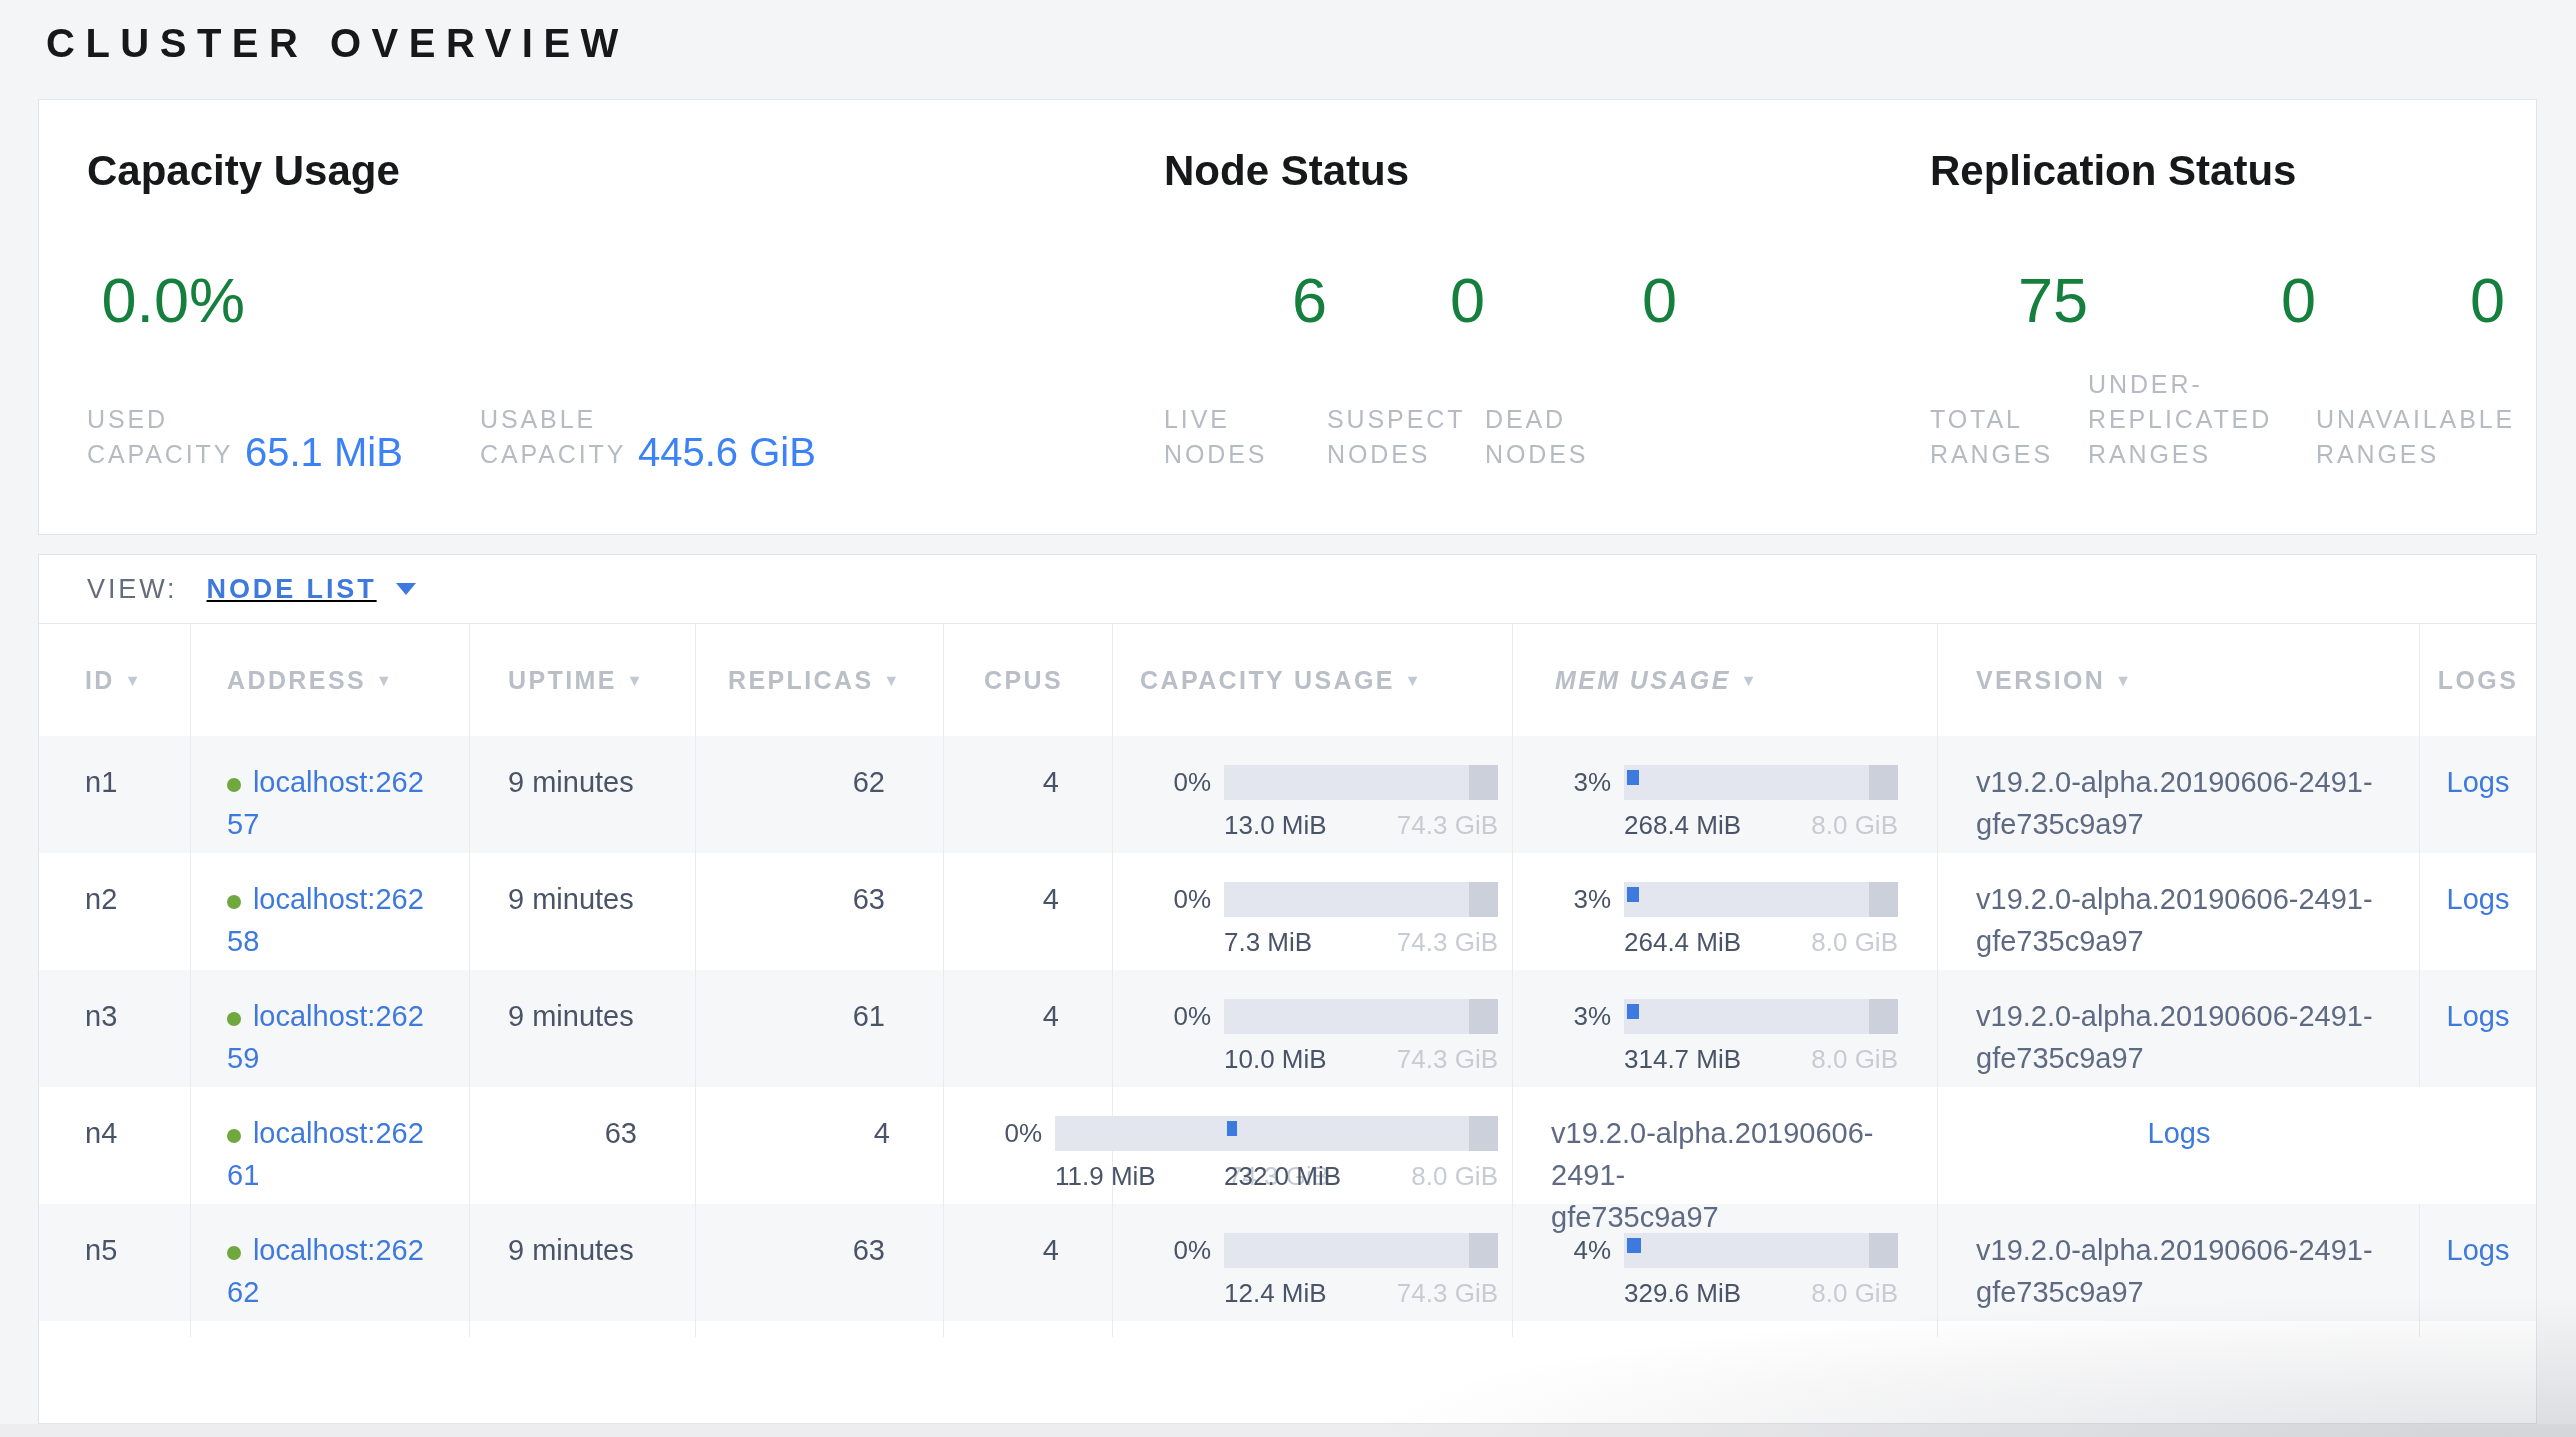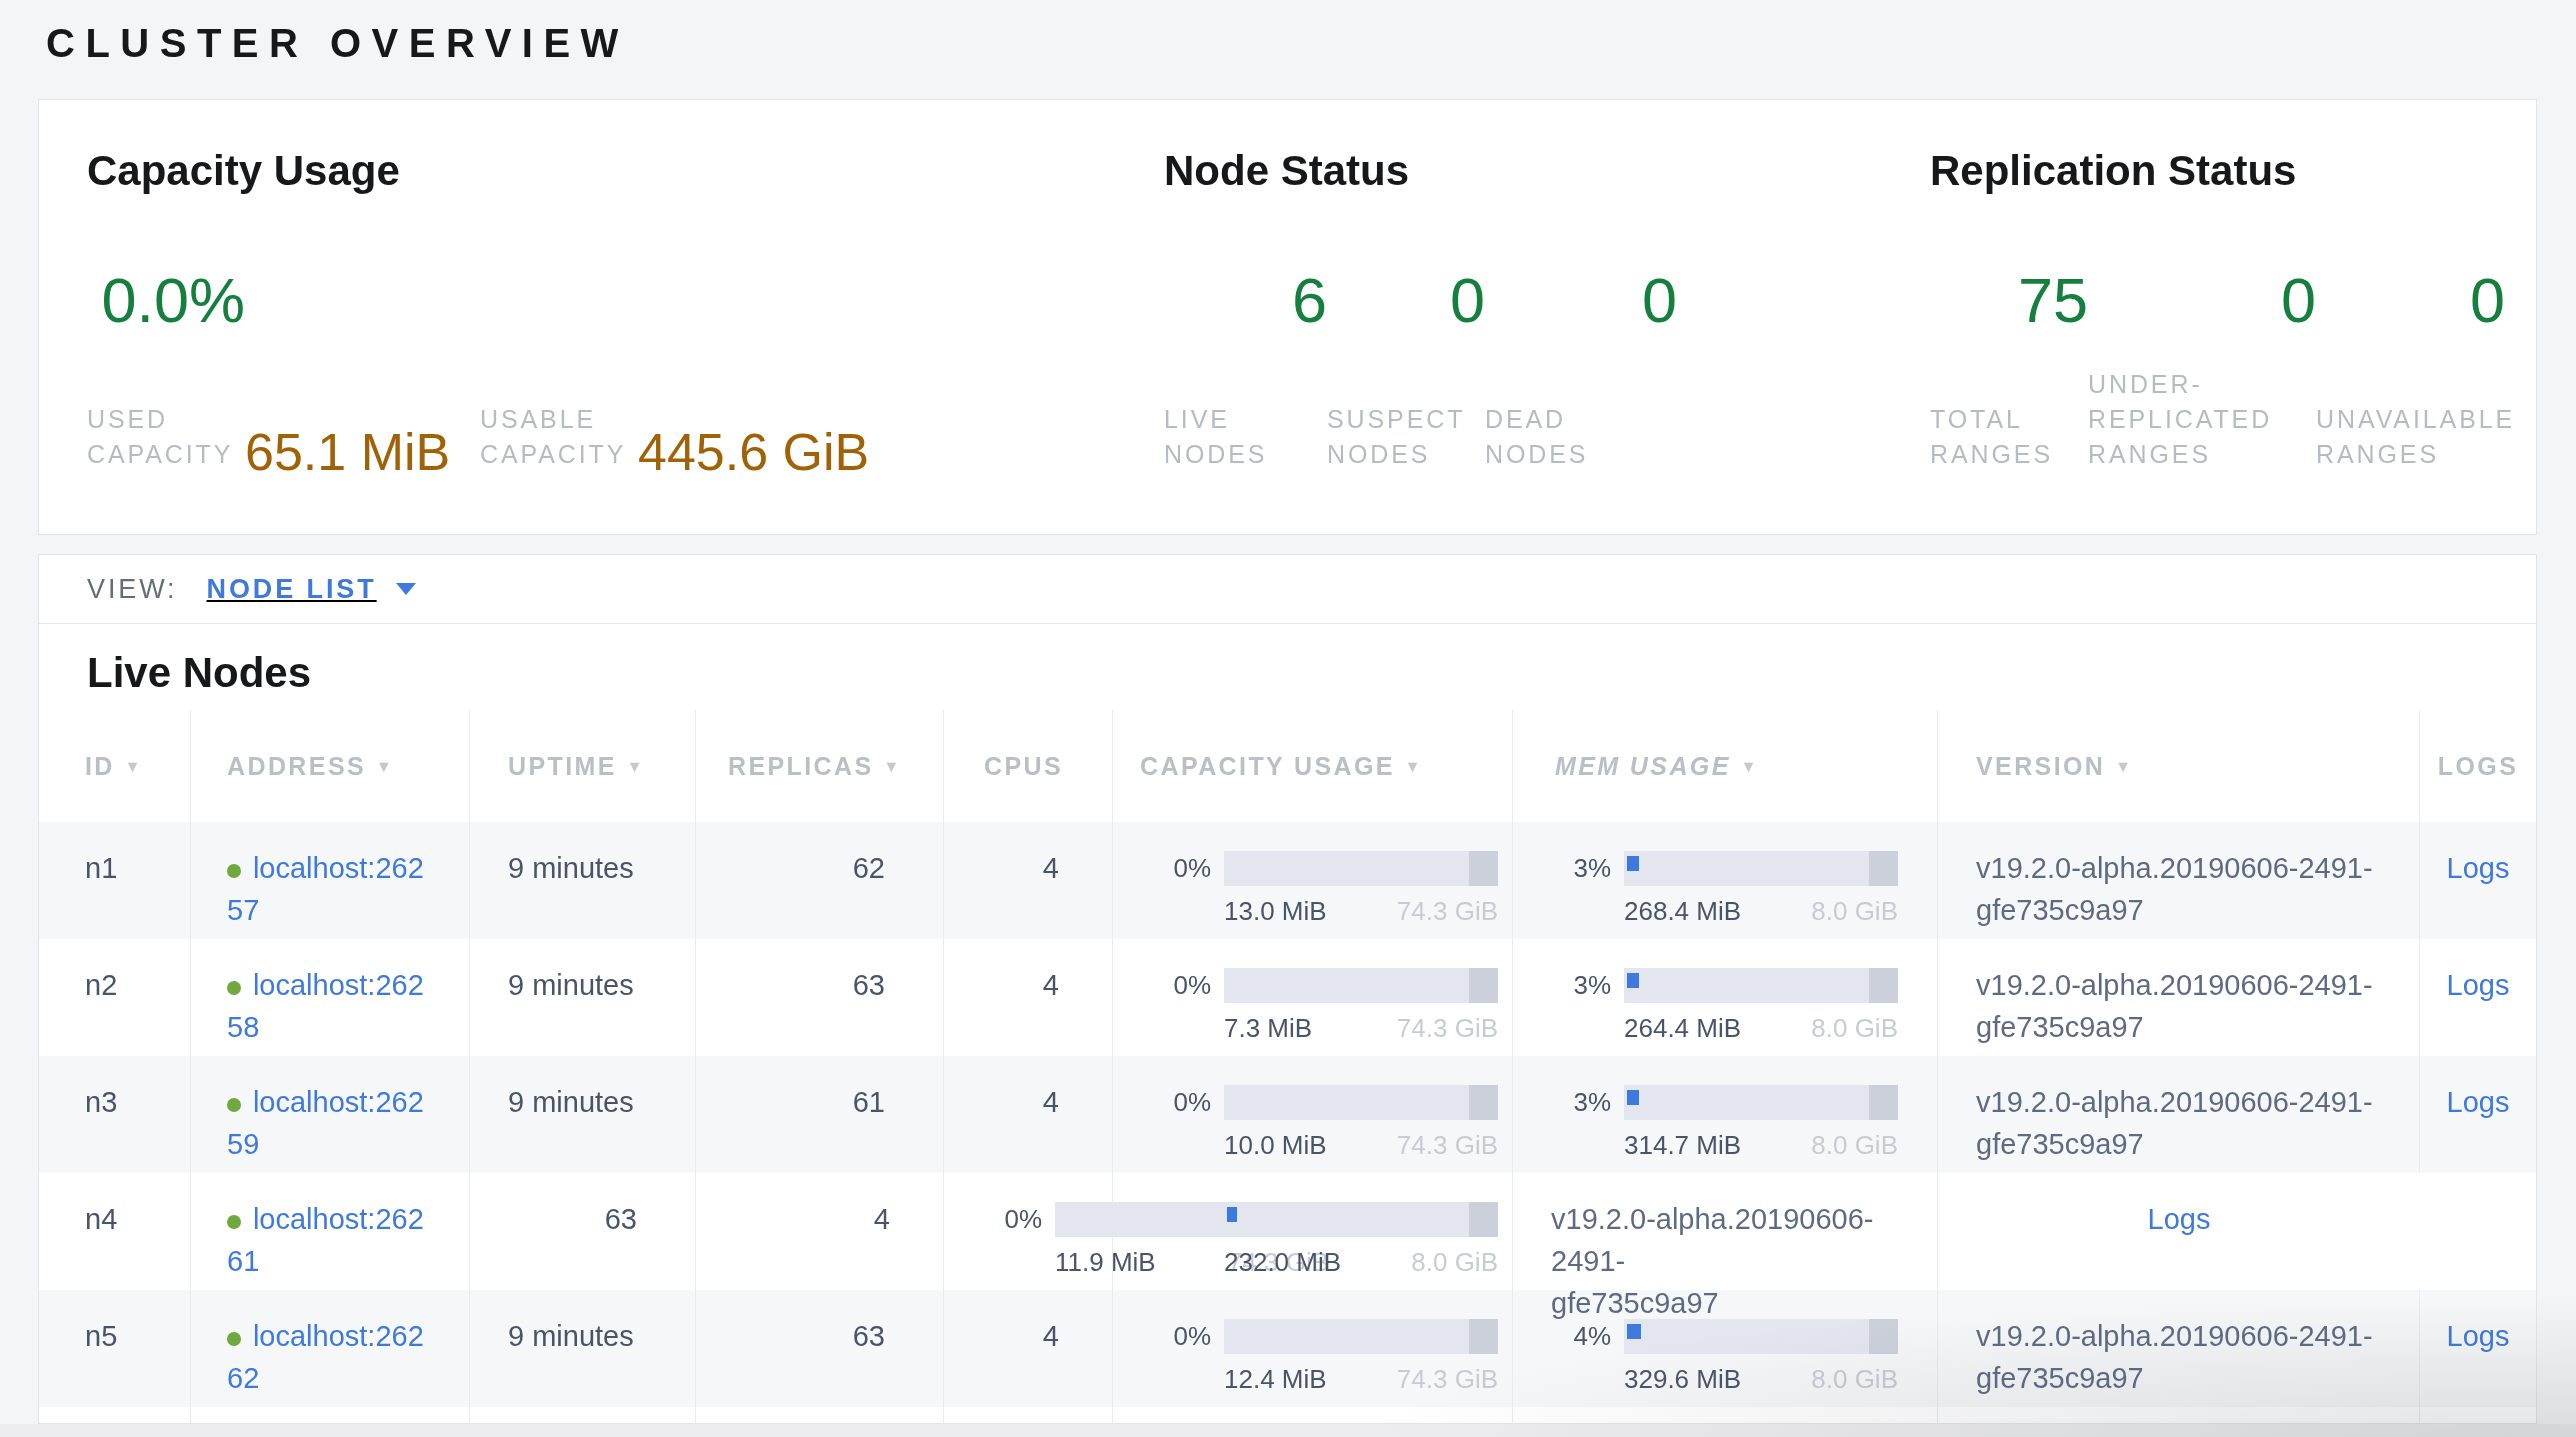--- a/index.html
+++ b/index.html
@@ -27,21 +27,21 @@
   .cap-bar{position:absolute;top:19px;left:0;width:100%;height:36px;background:#e3e6ee;}
   .cap-bar-dark{position:absolute;top:0;right:0;height:100%;width:15.4%;background:#cbd0da;}
   .axis-tick{position:absolute;top:63px;width:1.9px;height:13.4px;background:#c4c9d4;}
   .axis-label{position:absolute;top:81px;transform:translateX(-50%);font-size:26px;
     color:#525c74;white-space:nowrap;}
 
   .stats-row,.labels-row{display:flex;align-items:flex-end;margin-top:25px;height:107px;}
   .label-col{flex:none;}
   .lbl-line{display:block;font-size:25px;letter-spacing:2.9px;color:#b6bac3;line-height:35px;}
   .cap-stat{display:flex;align-items:flex-end;}
-  .stat-value{font-size:52px;line-height:46px;color:#a16207;white-space:nowrap;margin-bottom:-2.9px;}
+  .stat-value{font-size:40px;line-height:46px;color:#3b82f6;white-space:nowrap;margin-bottom:-2.9px;}
 
   .view-bar{height:69px;border-bottom:1px solid #e7e8eb;display:flex;align-items:center;
     padding-left:48px;box-sizing:border-box;}
   .view-label{font-size:27px;letter-spacing:2.9px;color:#666d7a;}
   .view-select{display:flex;align-items:center;margin-left:29px;cursor:pointer;text-decoration:underline;}
   .view-value{font-size:27px;letter-spacing:2.9px;color:#3e79dd;font-weight:700;}
   .caret-down{width:0;height:0;border-left:10.5px solid transparent;
     border-right:10.5px solid transparent;border-top:12.5px solid #3e79dd;margin-left:19px;}
 
   .table-title{padding:25px 0 0 48px;height:61px;font-size:42px;font-weight:700;color:#17181a;}
@@ -171,21 +171,20 @@
 
 <div class="card" id="nodes-card">
   <div class="view-bar">
     <span class="view-label">VIEW:</span>
     <span class="view-select">
       <span class="view-value">NODE LIST</span>
       <span class="caret-down"></span>
     </span>
   </div>
 
-  <div class="table-title">Live Nodes</div>
 
   <div class="tr thead">
     <div class="th c1">
         <span>ID</span>
         <span class="sort-icon">▼</span>
       </div>
     <div class="th c2">
         <span>ADDRESS</span>
         <span class="sort-icon">▼</span>
       </div>

